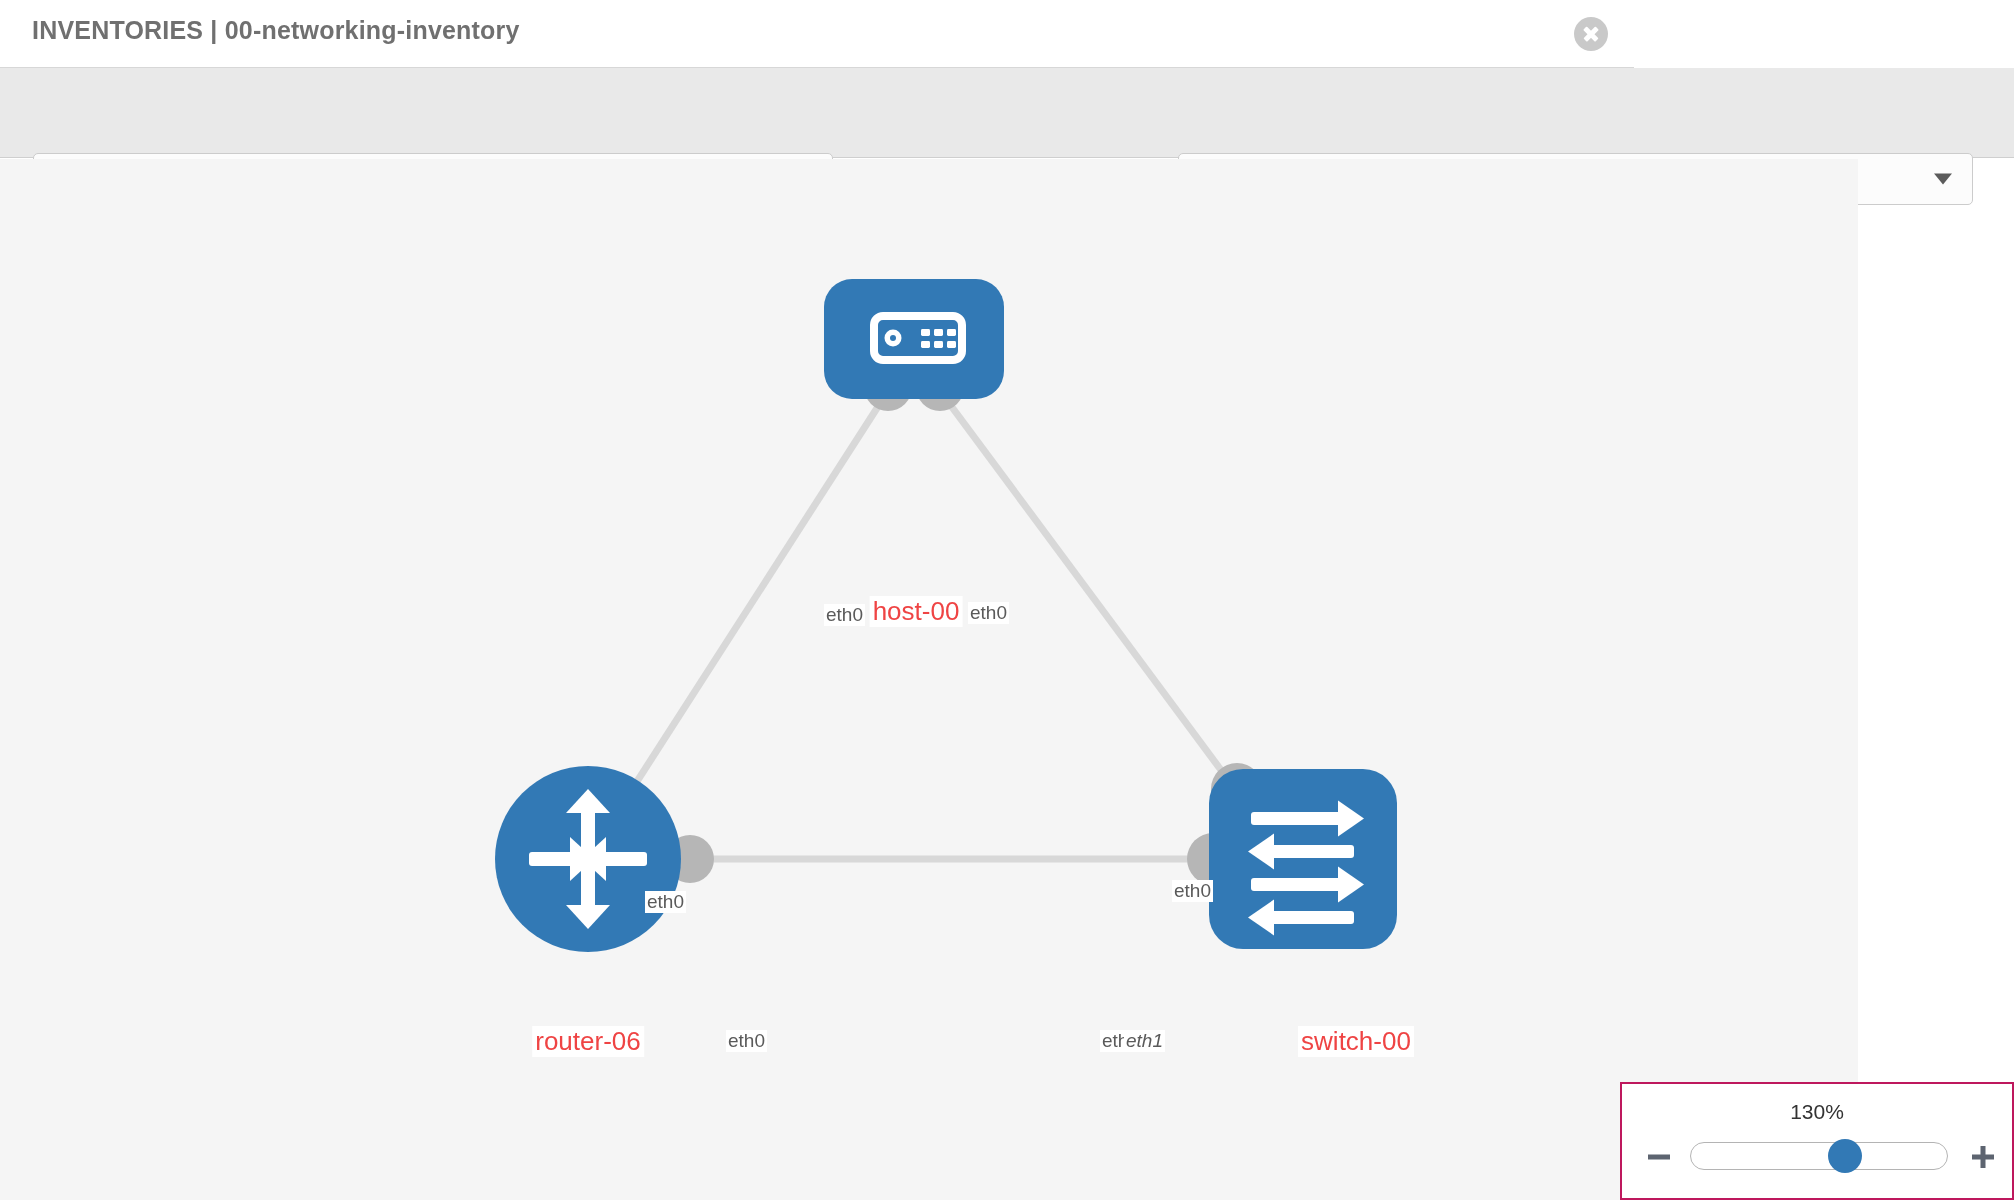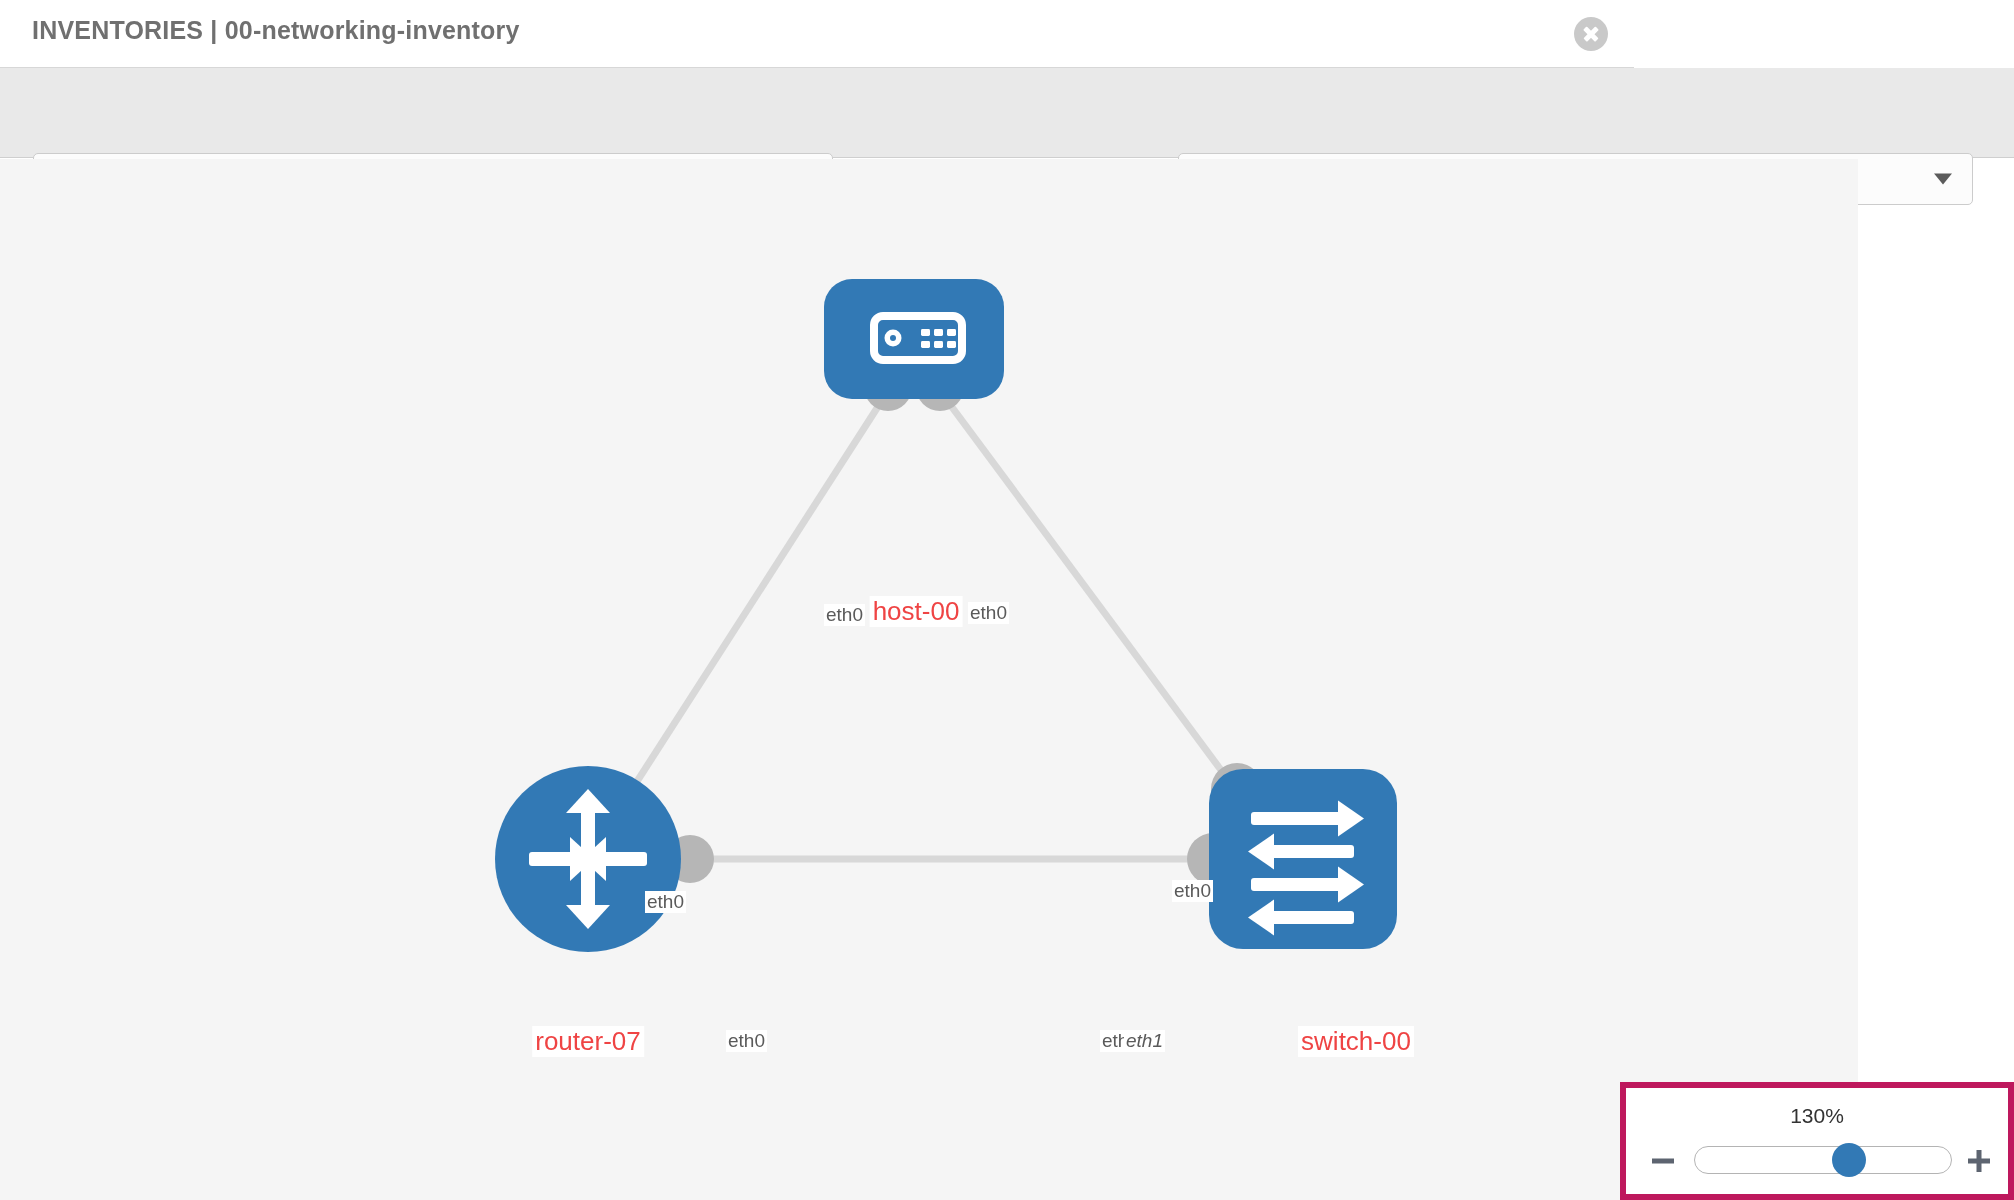--- a/index.html
+++ b/index.html
@@ -110,21 +110,21 @@
     background: #ffffff;
     padding: 0 2px;
     white-space: nowrap;
   }
 
   
   .zoom-widget {
     position: absolute; left: 1620px; top: 1082px;
     width: 394px; height: 118px;
     background: #ffffff;
-    border: 6px solid #be185d;
+    border: 2px solid #be185d;
   }
   .zoom-pct {
     position: absolute; left: 0; right: 0; top: 16px;
     text-align: center;
     font-size: 21px; color: #333333;
   }
   .zoom-minus, .zoom-plus {
     position: absolute; top: 58px;
     width: 30px; height: 30px; cursor: pointer;
   }
@@ -281,21 +281,21 @@
 
     <div class="port-label" style="left:824px; top:445px;">eth0</div>
     <div class="port-label" style="left:968px; top:443px;">eth0</div>
     <div class="port-label" style="left:645px; top:732px;">eth0</div>
     <div class="port-label" style="left:1172px; top:721px;">eth0</div>
     <div class="port-label" style="left:726px; top:871px;">eth0</div>
     <div class="port-label" style="left:1100px; top:871px;">eth0</div>
     <div class="port-label" style="left:1124px; top:871px;font-style:italic;">eth1</div>
 
     <div class="node-label" style="left:916px; top:437px;">host-00</div>
-    <div class="node-label" style="left:588px; top:867px;">router-07</div>
+    <div class="node-label" style="left:588px; top:867px;">router-06</div>
     <div class="node-label" style="left:1356px; top:867px;">switch-00</div>
   </div>
 
   <div class="zoom-widget">
     <div class="zoom-pct">130%</div>
     <div class="zoom-minus"></div>
     <div class="zoom-track">
       <div class="zoom-thumb" id="zoom-thumb" style="left: 60%;"></div>
     </div>
     <div class="zoom-plus"></div>

